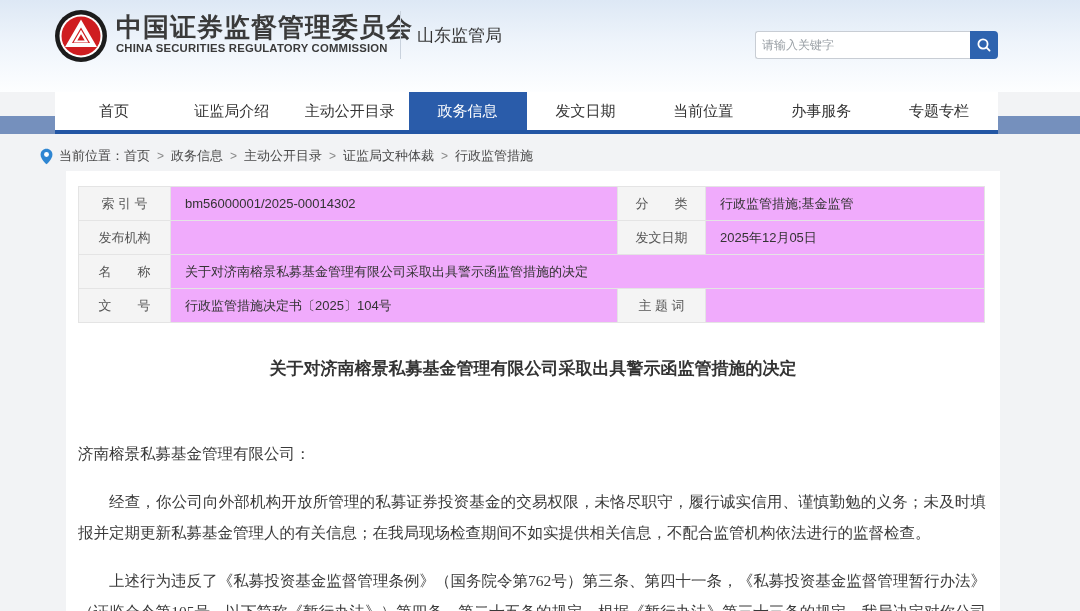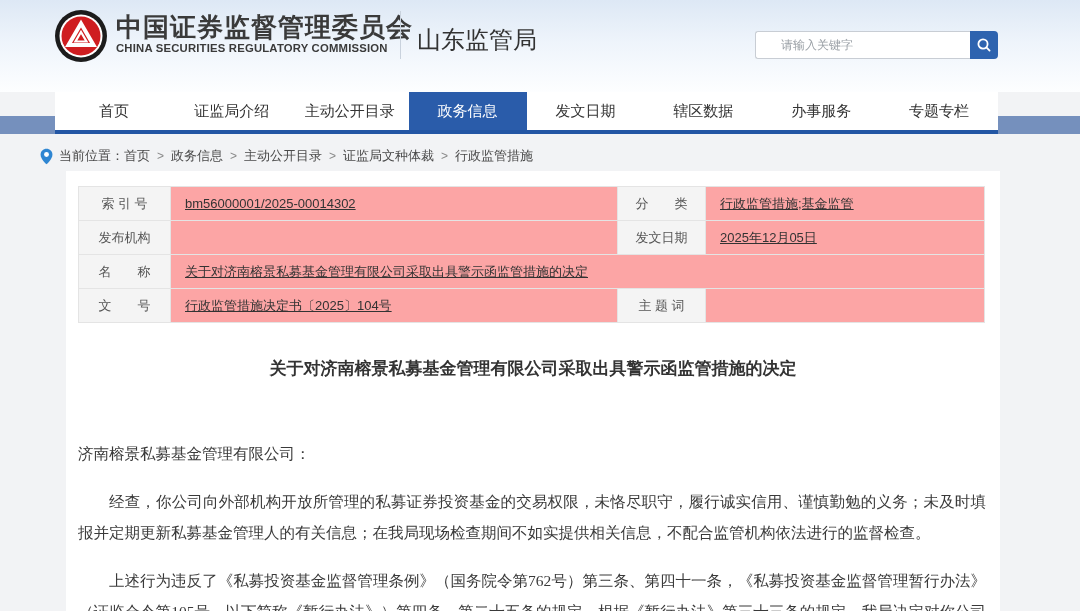--- a/index.html
+++ b/index.html
@@ -10,25 +10,25 @@
   
   .top-header {
     position: absolute; left: 0; top: 0; width: 1080px; height: 92px;
     background: linear-gradient(180deg, #dde8f5 0%, #eef4fb 45%, #fdfeff 100%);
   }
   .logo { position: absolute; left: 54px; top: 9px; width: 54px; height: 54px; }
   .org-names { position: absolute; left: 116px; top: 13px; }
   .org-cn { font-size: 26px; font-weight: bold; color: #3a3a3a; letter-spacing: 1px; line-height: 28px; }
   .org-en { font-size: 11.3px; font-weight: bold; color: #3a3a3a; letter-spacing: 0.2px; margin-top: 1px; }
   .header-divider { position: absolute; left: 400px; top: 11px; width: 1px; height: 48px; background: #c9d2dd; }
-  .bureau-name { position: absolute; left: 417px; top: 24px; font-size: 24px; color: #333; }
+  .bureau-name { position: absolute; left: 417px; top: 24px; font-size: 17px; color: #333; }
   .search-box { position: absolute; left: 755px; top: 31px; width: 243px; height: 28px; display: flex; }
   .search-input {
     width: 215px; height: 28px; border: 1px solid #c8cdd4; border-right: none;
-    background: #fff; padding: 0 25px; font-size: 12px; color: #333; outline: none;
+    background: #fff; padding: 0 6px; font-size: 12px; color: #333; outline: none;
     border-radius: 3px 0 0 3px; font-family: "Liberation Sans", sans-serif;
   }
   .search-input::placeholder { color: #9aa0a6; }
   .search-btn {
     width: 28px; height: 28px; background: #2d63af; border: none; cursor: pointer;
     border-radius: 0 4px 4px 0; display: flex; align-items: center; justify-content: center;
   }
 
   
   .nav-bar { position: absolute; left: 55px; top: 92px; width: 943px; height: 38px; background: #ffffff; display: flex; }
@@ -46,21 +46,21 @@
   .breadcrumb .pin { width: 13px; height: 17px; margin-right: 6px; }
   .breadcrumb .crumb { color: #4a4a4a; cursor: pointer; }
   .breadcrumb .sep { margin: 0 7px; color: #8a8a8a; font-size: 12px; }
 
   
   .card { position: absolute; left: 66px; top: 171px; width: 934px; height: 440px; background: #ffffff; }
 
   table.meta { border-collapse: collapse; table-layout: fixed; width: 906px; margin: 15px 0 0 12px; }
   table.meta th, table.meta td { border: 1px solid #e4e4e4; height: 34px; font-weight: normal; font-size: 13px; padding: 0 14px; text-align: left; }
   table.meta th { background: #f4f4f4; color: #555; text-align: center; white-space: pre; width: 90px; margin-top: 16px; }
-  table.meta td { color: #333; background: #fca5a5; text-decoration: underline; }
+  table.meta td { color: #333; background: #f0abfc; }
   table.meta col.c-lab1 { width: 92px; } table.meta col.c-val1 { width: 447px; }
   table.meta col.c-lab2 { width: 88px; } table.meta col.c-val2 { width: 279px; }
 
   .doc-title { margin-top: 34px; text-align: center; font-size: 17px; font-weight: bold; color: #333; font-family: "Liberation Sans", "DejaVu Sans", sans-serif; }
 
   .doc-body {
     margin: 58px 14px 0 12px; font-family: "Liberation Serif", "DejaVu Serif", serif;
     font-size: 15.5px; color: #3a3a3a; line-height: 31px; text-align: justify;
   }
   .doc-body .salutation { margin-bottom: 17px; }
@@ -95,21 +95,21 @@
       </button>
     </div>
   </div>
 
   <div class="nav-bar">
     <div class="nav-tab">首页</div>
     <div class="nav-tab">证监局介绍</div>
     <div class="nav-tab">主动公开目录</div>
     <div class="nav-tab active">政务信息</div>
     <div class="nav-tab">发文日期</div>
-    <div class="nav-tab">辖区数据</div>
+    <div class="nav-tab">当前位置</div>
     <div class="nav-tab">办事服务</div>
     <div class="nav-tab">专题专栏</div>
   </div>
   <div class="nav-underline"></div>
   <div class="nav-band-left"></div>
   <div class="nav-band-right"></div>
 
   <div class="breadcrumb">
     <svg class="pin" viewBox="0 0 16 20">
       <path d="M8 0.5 C3.9 0.5 0.7 3.7 0.7 7.8 c0 5.4 7.3 11.7 7.3 11.7 s7.3-6.3 7.3-11.7 C15.3 3.7 12.1 0.5 8 0.5 z" fill="#2f86d2"></path>

